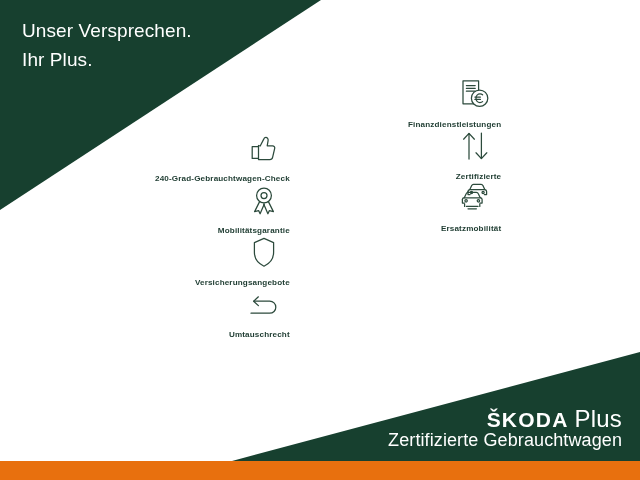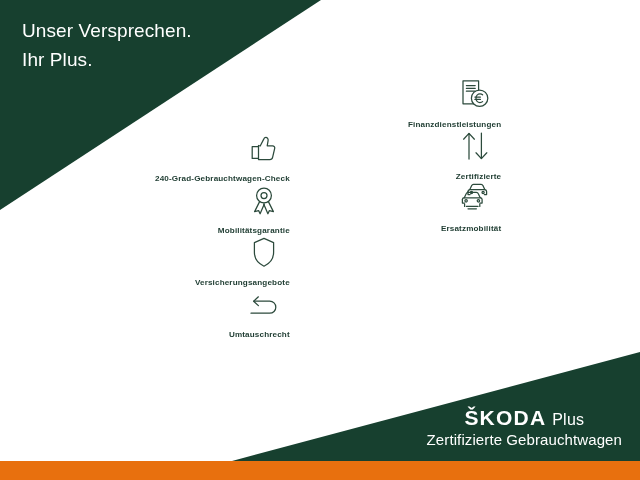--- a/index.html
+++ b/index.html
@@ -80,37 +80,37 @@
   .logo-block {
     position: absolute;
     right: 18px;
     bottom: 32px;
     text-align: right;
     color: #ffffff;
   }
   .logo-row {
     display: flex;
     align-items: baseline;
-    justify-content: center;
+    justify-content: flex-end;
     gap: 6px;
   }
   .logo-skoda {
     font-size: 21px;
     font-weight: bold;
     letter-spacing: 1.2px;
     line-height: 22px;
   }
   .logo-plus {
-    font-size: 16px;
+    font-size: 24px;
     font-weight: 400;
     letter-spacing: 0.2px;
     line-height: 22px;
   }
   .logo-sub {
-    font-size: 15px;
+    font-size: 18px;
     font-weight: 400;
     letter-spacing: 0.1px;
     line-height: 16px;
     margin-top: 1px;
   }
 </style>
 </head>
 <body>
 
 <div id="stage">

